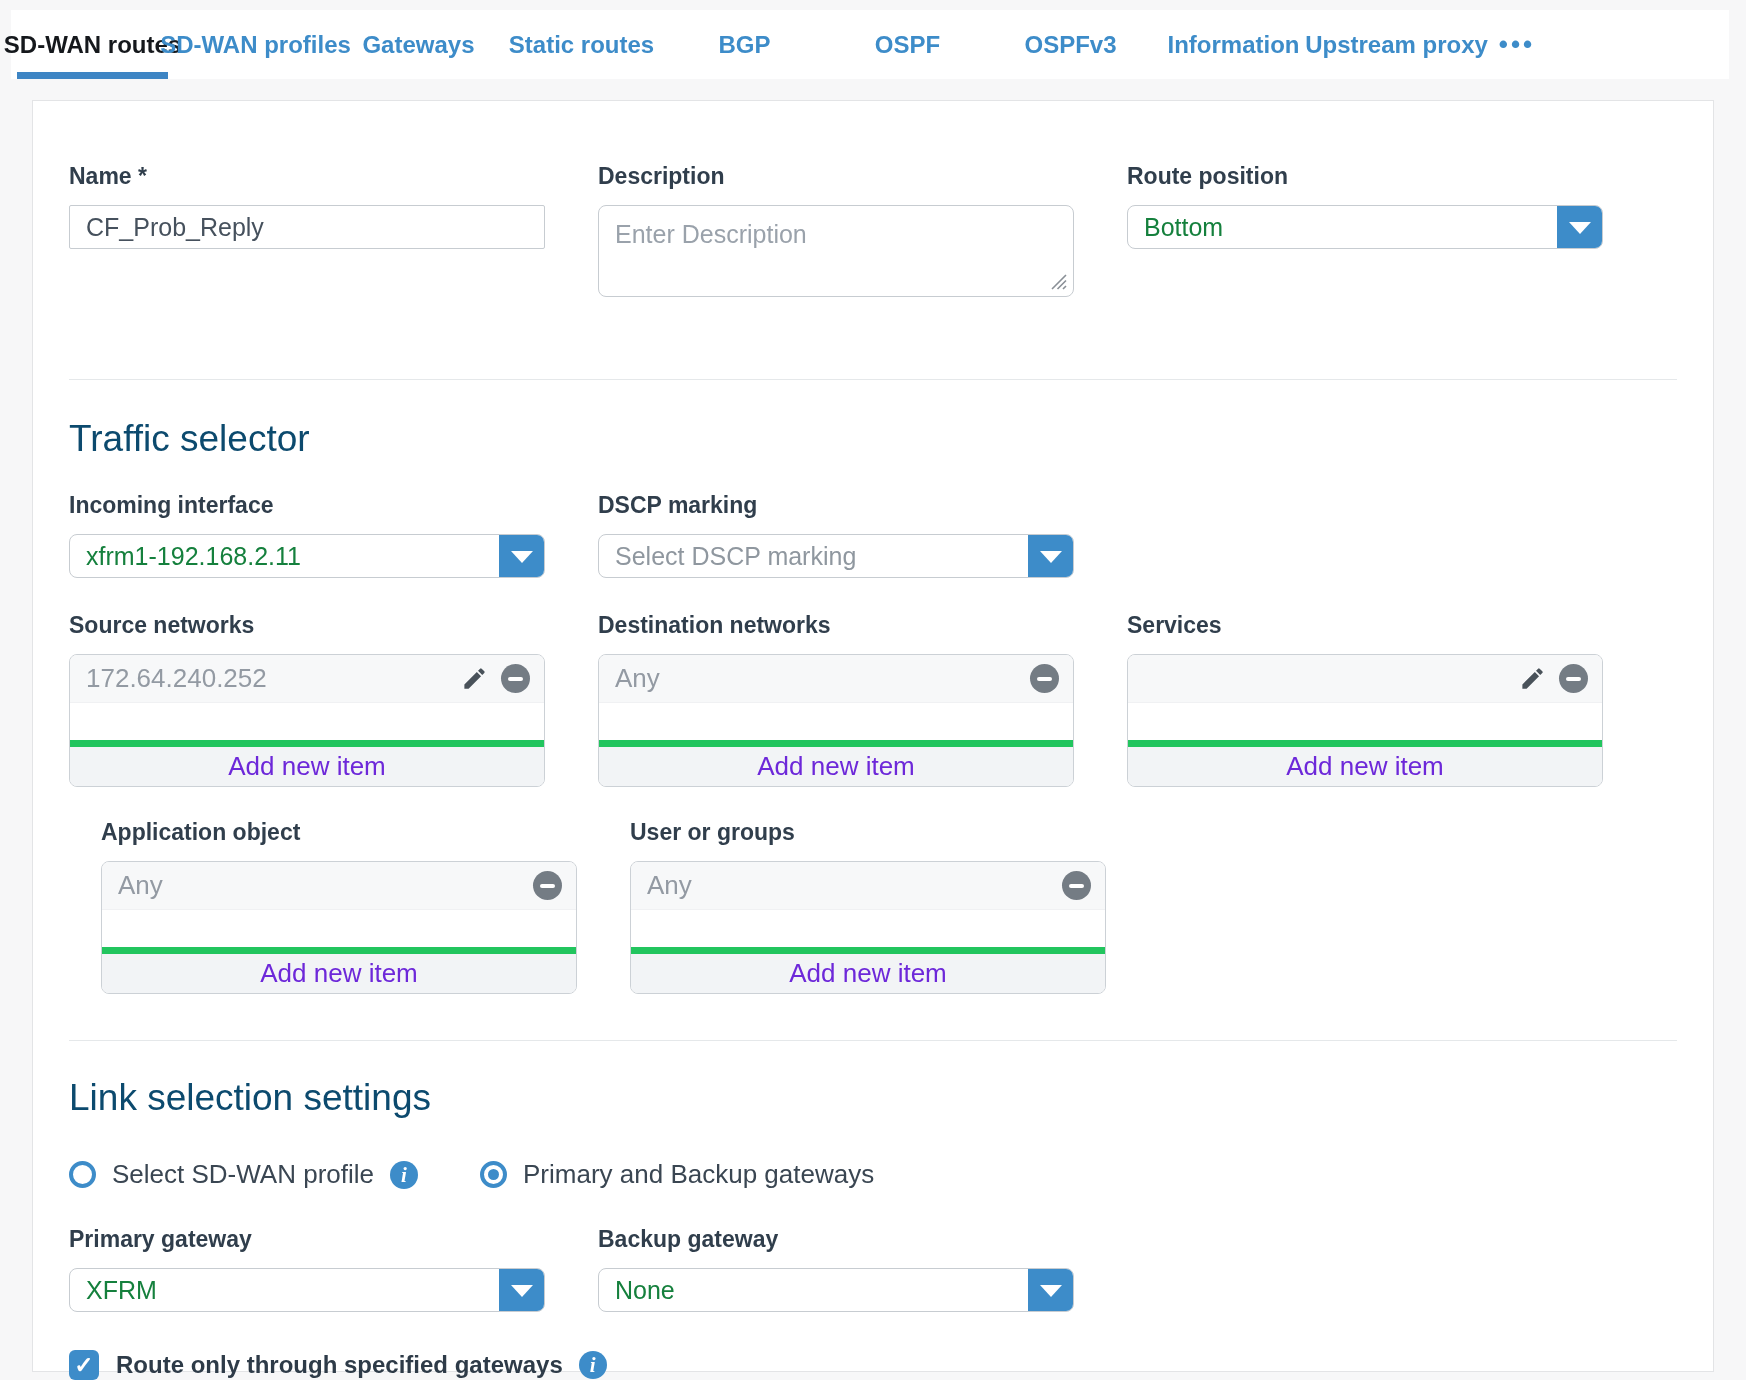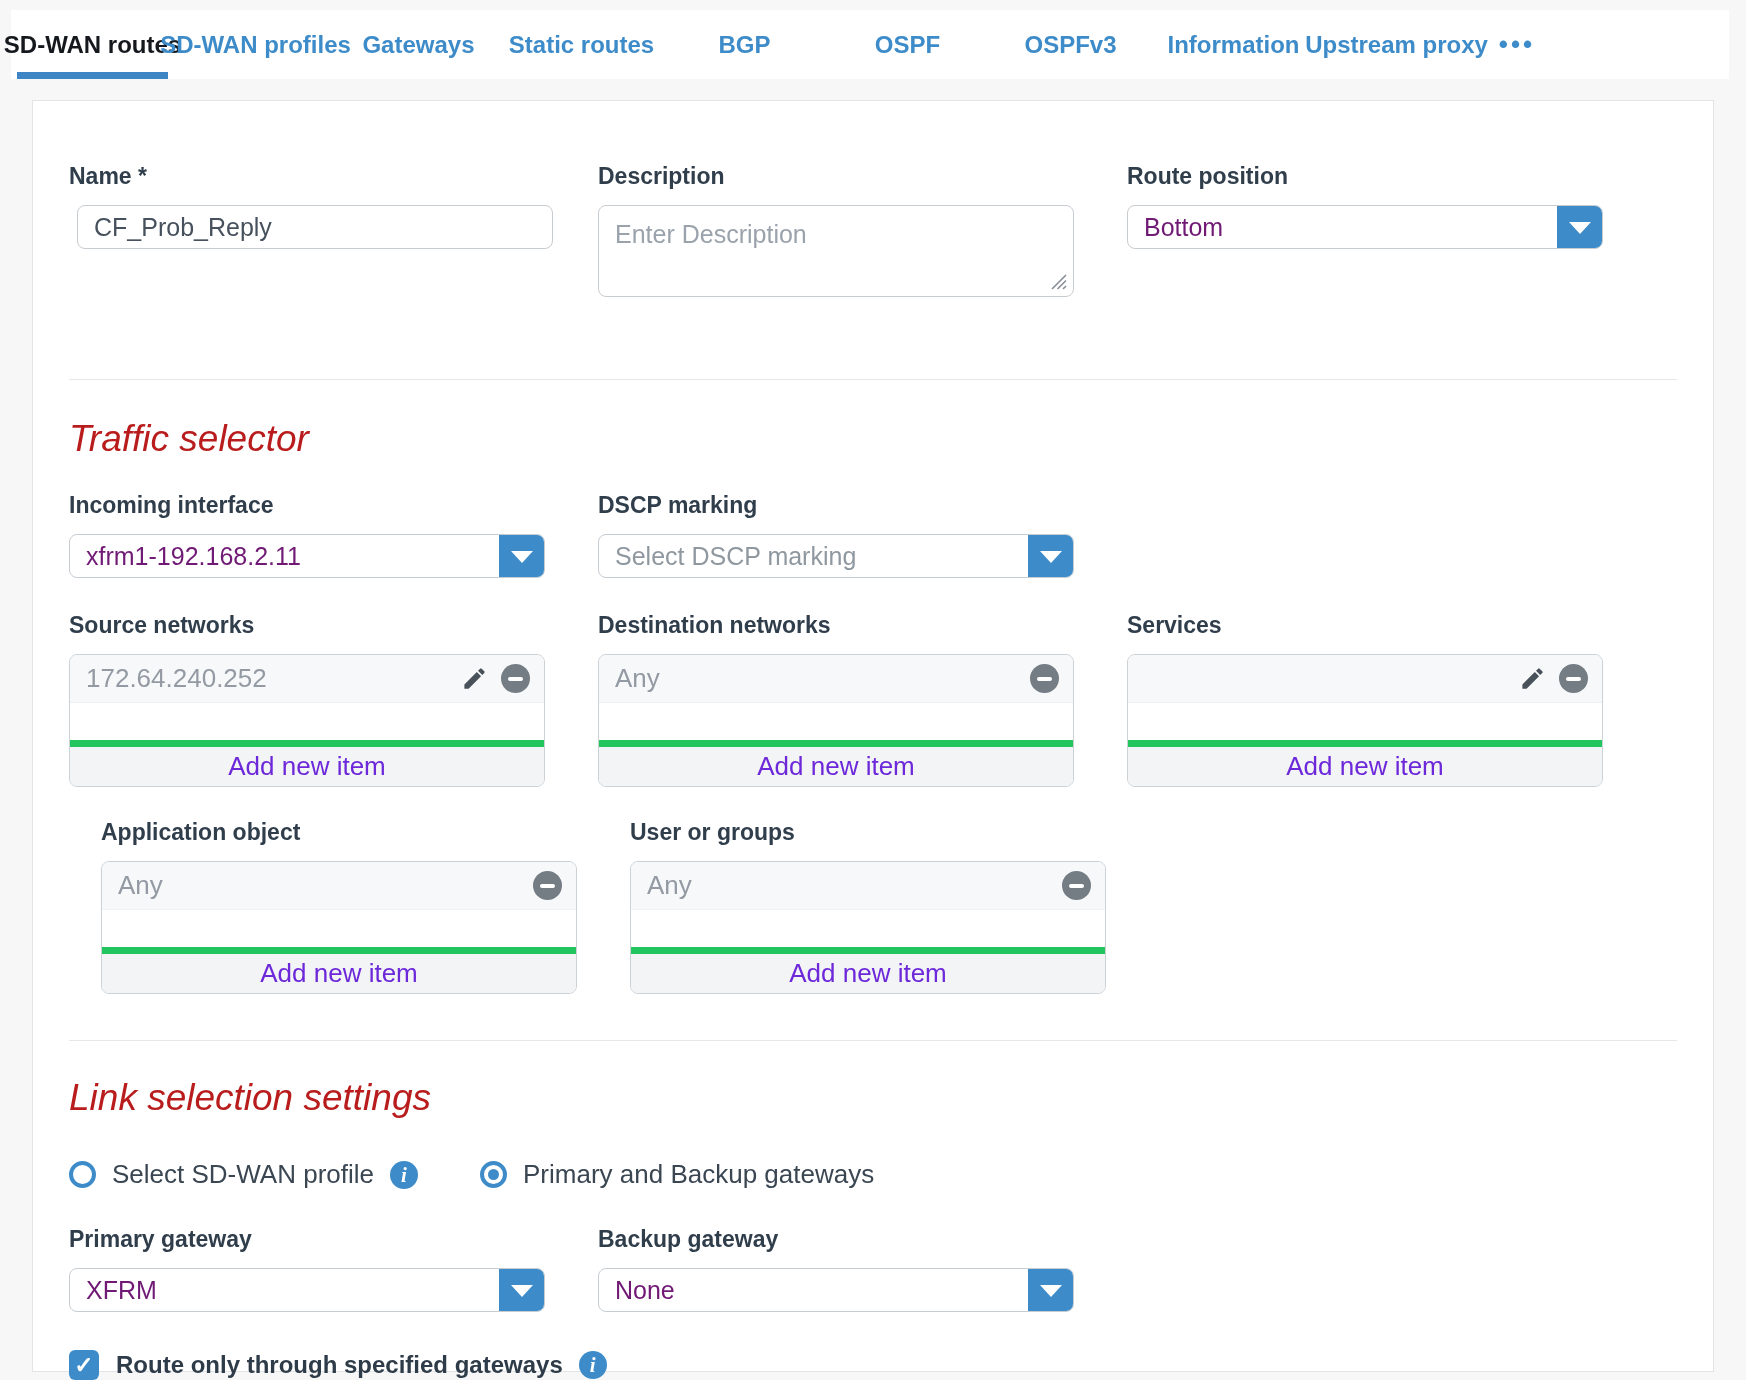--- a/index.html
+++ b/index.html
@@ -44,27 +44,26 @@
     display: grid;
     grid-template-columns: 476px 476px 476px;
     column-gap: 53px;
   }
   .label {
     font-size: 23px; font-weight: bold; color: #303e4c;
     margin-bottom: 15px;
   }
   .text-input {
     width: 100%; height: 44px;
-    border: 1px solid #c7ccd1; border-radius: 8px;
+    border: 1px solid #c7ccd1; border-radius: 2px;
     padding: 16px 16px;
     font-size: 25px; color: #46515d;
     font-family: "Liberation Sans", sans-serif;
     background: #fff;
     outline: none;
-    margin-left: 8px;
   }
   .ta-wrap { position: relative; width: 476px; }
   textarea.desc {
     width: 100%; height: 92px;
     border: 1px solid #c7ccd1; border-radius: 8px;
     padding: 14px 16px;
     font-size: 25px; color: #46515d;
     font-family: "Liberation Sans", sans-serif;
     resize: none; outline: none;
   }
@@ -73,41 +72,41 @@
   
   .select {
     width: 100%; height: 44px;
     border: 1px solid #c7ccd1; border-radius: 8px;
     background: #fff;
     display: flex; align-items: stretch;
     overflow: hidden;
   }
   .select-value {
     flex: 1; display: flex; align-items: center;
-    padding: 0 16px; font-size: 25px; color: #701a75;
+    padding: 0 16px; font-size: 25px; color: #15803d;
     white-space: nowrap; overflow: hidden;
   }
   .select.placeholder .select-value { color: #8f979f; }
   .select-btn {
     width: 46px; margin: -1px -1px -1px 0;
     background: #3d8cc9; border-radius: 0 8px 8px 0;
     display: flex; align-items: center; justify-content: center;
     cursor: pointer; flex: 0 0 auto;
   }
   .tri {
     width: 0; height: 0;
     border-left: 11px solid transparent;
     border-right: 11px solid transparent;
     border-top: 12px solid #ffffff;
     margin-top: 2px;
   }
   
   .divider { border-top: 1px solid #e5e8ea; }
   .section-heading {
-    font-size: 37px; font-weight: 400; color: #b91c1c; font-style: italic;
+    font-size: 37px; font-weight: 400; color: #0c4a6e;
   }
   
   .listbox {
     border: 1px solid #ccd1d6; border-radius: 8px;
     background: #ffffff; overflow: hidden;
   }
   .item {
     height: 48px; background: #f7f8f9;
     border-bottom: 1px solid #f0f1f3;
     display: flex; align-items: center;

